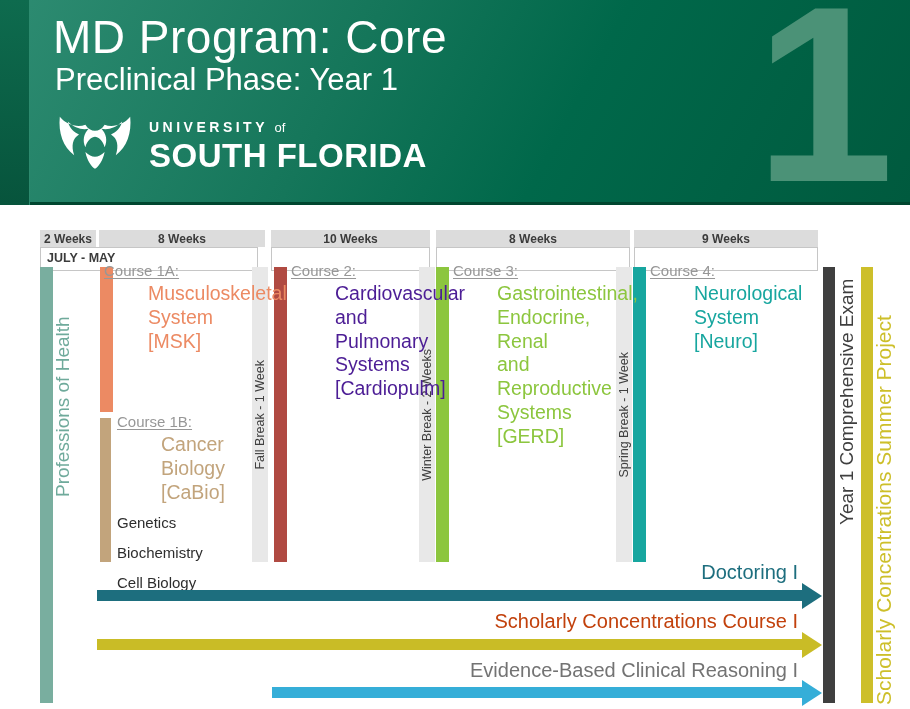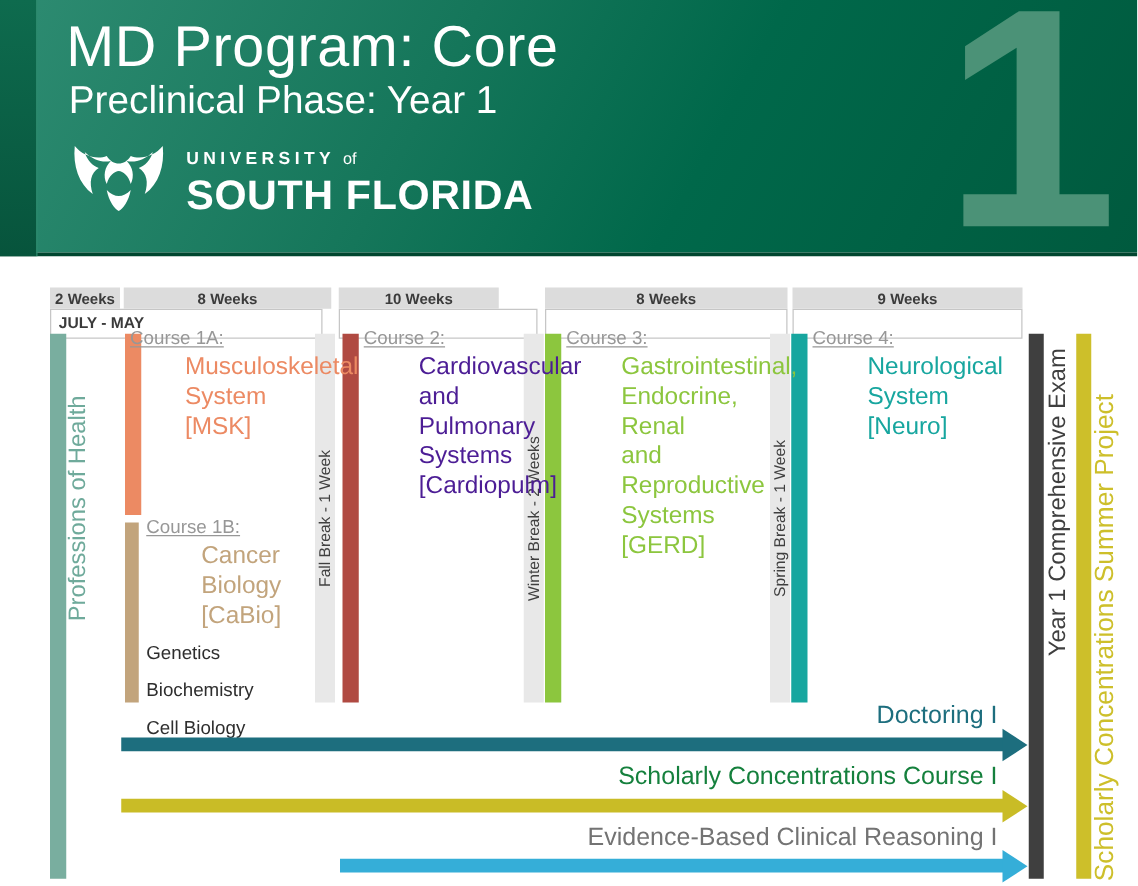--- a/index.html
+++ b/index.html
@@ -32,21 +32,21 @@
   
   .wseg {
     position:absolute; top:230px; height:17px; background:#dcdcdc;
     font-size:12px; font-weight:700; color:#3b3b3b;
     display:flex; align-items:center; justify-content:center;
   }
   .wbox { position:absolute; top:247px; height:24px; background:#fff; border:1px solid #c6c6c6; }
   #date-range { position:absolute; left:47px; top:251px; font-size:12.5px; font-weight:700; color:#3b3b3b; }
   #seg1 { left:40px;  width:56px; }
   #seg2 { left:99px;  width:166px; }
-  #seg3 { left:271px; width:128px; }
+  #seg3 { left:271px; width:159px; }
   #seg4 { left:436px; width:194px; }
   #seg5 { left:634px; width:184px; }
   #box1 { left:40px;  width:218px; }
   #box2 { left:271px; width:159px; }
   #box3 { left:436px; width:194px; }
   #box4 { left:634px; width:184px; }
   
   .bar { position:absolute; top:267px; }
   #bar-prof { left:40px; width:13px; height:436px; }
   #bar-c1a  { left:100px; width:13px; height:145px; }
@@ -194,21 +194,21 @@
 System
 [Neuro]</div>
   </div>
 
   <div class="arr-label" id="lbl-doctoring" style="color: rgb(29, 110, 126);">Doctoring I</div>
   <div class="arrow" id="arr-doctoring" style="color: rgb(29, 110, 126);">
     <div class="shaft"></div>
     <div class="head"></div>
   </div>
 
-  <div class="arr-label" id="lbl-scholarly" style="color: #15803d;">Scholarly Concentrations Course I</div>
+  <div class="arr-label" id="lbl-scholarly" style="color: #c2410c;">Scholarly Concentrations Course I</div>
   <div class="arrow" id="arr-scholarly" style="color: rgb(201, 188, 38);">
     <div class="shaft"></div>
     <div class="head"></div>
   </div>
 
   <div class="arr-label" id="lbl-ebcr" style="color: #737373;">Evidence-Based Clinical Reasoning I</div>
   <div class="arrow" id="arr-ebcr" style="color: rgb(53, 174, 216);">
     <div class="shaft"></div>
     <div class="head"></div>
   </div>

